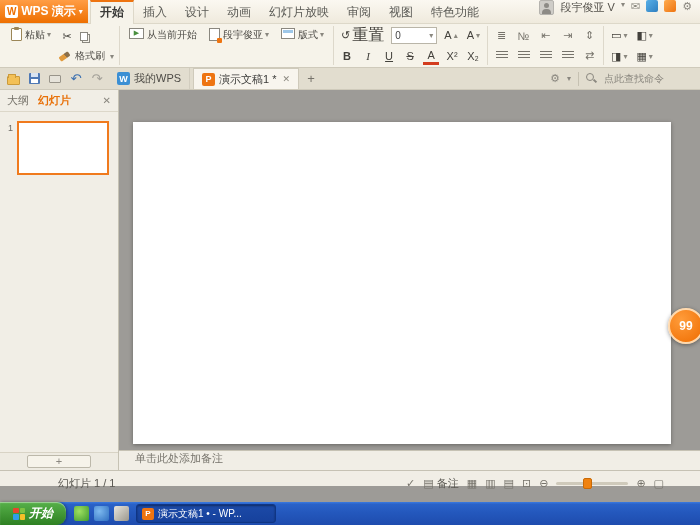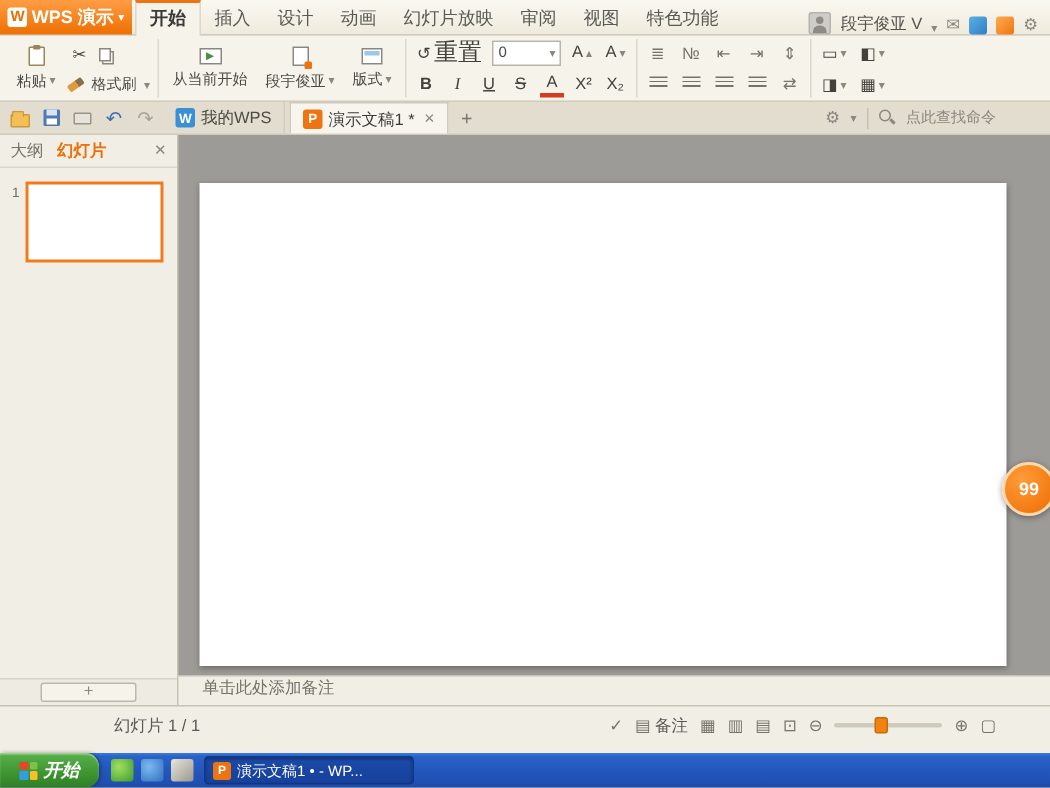--- a/index.html
+++ b/index.html
@@ -6,35 +6,35 @@
   html,body{width:700px;height:525px;overflow:hidden}
   body{position:relative;font-family:"Liberation Sans","DejaVu Sans",sans-serif;background:#9d9b97}
 
   
   #titlebar{position:absolute;top:0;left:0;width:700px;height:24px;background:linear-gradient(#fbf8f1,#efeadd);border-bottom:1px solid #ddd8c9;display:flex}
   .logo{width:88px;background:linear-gradient(#ff9d45,#ee6f00);color:#fff;display:flex;align-items:center;justify-content:center;gap:3px;font-size:12px;font-weight:bold}
   .wicon{width:13px;height:13px;background:#fff;color:#ee6f00;border-radius:2px;font-size:10px;font-weight:bold;display:flex;align-items:center;justify-content:center}
   .rtabs{display:flex;align-items:flex-end;height:24px;margin-left:2px}
   .rtab{padding:0 9px;height:24px;line-height:24px;font-size:12px;color:#5a5a55;cursor:default}
   .rtab.active{background:#f6f3ea;border:1px solid #ddd8c9;border-bottom:none;border-top:2px solid #ee7411;line-height:20px;color:#3a3a38;font-weight:bold}
-  .tb-right{margin-left:auto;display:flex;align-items:flex-end;gap:6px;padding-right:8px}
+  .tb-right{margin-left:auto;display:flex;align-items:flex-start;gap:6px;padding-right:8px}
   .avatar{width:15px;height:15px;background:#cfcdc8;border:1px solid #b5b3ae;border-radius:2px;position:relative}
   .avatar::before{content:"";position:absolute;left:4px;top:2px;width:5px;height:5px;border-radius:50%;background:#8d8b86}
   .avatar::after{content:"";position:absolute;left:2px;top:8px;width:9px;height:5px;border-radius:4px 4px 0 0;background:#8d8b86}
   .uname{font-size:11px;color:#55524c}
   .cv{font-size:8px;color:#8a877f}
   .tbi{font-size:11px;color:#8a877f}
   .sq{width:12px;height:12px;border-radius:2px;display:inline-block}
   .sq.blue{background:linear-gradient(135deg,#59b0e8,#2f7fc0)}
   .sq.orange{background:linear-gradient(135deg,#ffab4e,#ee7411)}
 
   
   #ribbon{position:absolute;top:24px;left:0;width:700px;height:44px;background:#f6f3ea;border-bottom:1px solid #cfcabb;display:flex;padding:2px}
   .rgroup{display:flex;align-items:center;padding:0 5px;border-right:1px solid #ddd8cb;gap:4px}
-  .bigbtn{display:flex;flex-direction:column;align-items:center;justify-content:center;gap:3px;padding:1px 4px;height:38px;font-size:10px;color:#4c4a45;border-radius:2px}
+  .bigbtn{display:flex;flex-direction:row;align-items:flex-start;justify-content:center;gap:3px;padding:1px 4px;height:38px;font-size:10px;color:#4c4a45;border-radius:2px}
   .lbl{display:flex;align-items:center;gap:2px;white-space:nowrap}
   .smallcol{display:flex;flex-direction:column;justify-content:center;gap:4px}
   .smrow{display:flex;align-items:center;gap:5px;font-size:10px;color:#4c4a45}
   .sb{min-width:16px;height:17px;display:flex;align-items:center;justify-content:center;font-size:11px;color:#43413c;padding:0 2px;gap:2px}
   .pgi{width:17px;height:16px;display:flex;align-items:center;justify-content:center;font-size:11px;color:#76736b}
   .combo{width:46px;height:17px;background:#fff;border:1px solid #b9b5a8;display:flex;align-items:center;justify-content:space-between;font-size:10px;color:#444;padding:0 3px}
   .i-clip{width:11px;height:13px;background:#fff;border:1px solid #9b8657;position:relative;border-radius:1px}
   .i-clip::before{content:"";position:absolute;left:2px;top:-2px;width:5px;height:3px;background:#9b8657;border-radius:1px}
   .i-copy{width:8px;height:9px;background:#fff;border:1px solid #8a877f;box-shadow:2px 2px 0 -1px #f6f3ea,2px 2px 0 0 #8a877f;margin-right:2px}
   .i-brush{width:11px;height:5px;background:linear-gradient(90deg,#e09a3e 60%,#8a6f4b 60%);border-radius:1px;transform:rotate(-35deg)}
@@ -82,21 +82,21 @@
   .thumb{width:92px;height:54px;background:#fff;border:2px solid #f07a1d}
   .addrow{position:absolute;bottom:0;left:0;right:0;height:18px;border-top:1px solid #d8d3c5;display:flex;align-items:center;justify-content:center;background:#eeebe2}
   .addbtn{width:64px;height:13px;border:1px solid #bcb8aa;background:#f6f3ea;color:#8a877f;font-size:11px;line-height:10px;text-align:center;border-radius:2px}
 
   
   #canvas{position:absolute;top:90px;left:119px;width:581px;height:360px;background:#9d9b97}
   .slide{position:absolute;left:14px;top:32px;width:538px;height:322px;background:#fff;box-shadow:0 1px 4px rgba(0,0,0,.35)}
   #notesbar{position:absolute;top:450px;left:119px;width:581px;height:20px;background:#f1eee6;border-top:1px solid #c6c2b4;display:flex;align-items:flex-start;padding-left:16px;font-size:11px;color:#76736b}
 
   
-  #statusbar{position:absolute;top:470px;left:0;width:700px;height:32px;background:#f1eee6;border-top:1px solid #c6c2b4;display:flex;align-items:flex-start;padding:5px 36px 0 76px;font-size:11px;color:#5a5852}
+  #statusbar{position:absolute;top:470px;left:0;width:700px;height:16px;background:#f1eee6;border-top:1px solid #c6c2b4;display:flex;align-items:flex-start;padding:5px 36px 0 58px;font-size:11px;color:#5a5852}
   .sb-right{margin-left:auto;display:flex;align-items:center;gap:8px}
   .vicon{font-size:11px;color:#76736b}
   .noteschip{display:flex;align-items:center;gap:3px;font-size:11px;color:#5a5852}
   .ztrack{width:72px;height:3px;background:#cfcabb;border-radius:2px;position:relative}
   .zthumb{position:absolute;left:27px;top:-4px;width:9px;height:11px;background:#f0820f;border:1px solid #c96a06;border-radius:2px}
 
   
   .badge{position:absolute;right:-4px;top:308px;width:36px;height:36px;border-radius:50%;background:radial-gradient(circle at 35% 30%,#ff9c3a,#ef6c00);border:2px solid #ffd9ad;color:#fff;font-weight:bold;font-size:12px;display:flex;align-items:center;justify-content:center;box-shadow:0 1px 4px rgba(0,0,0,.4);z-index:5}
 
   

